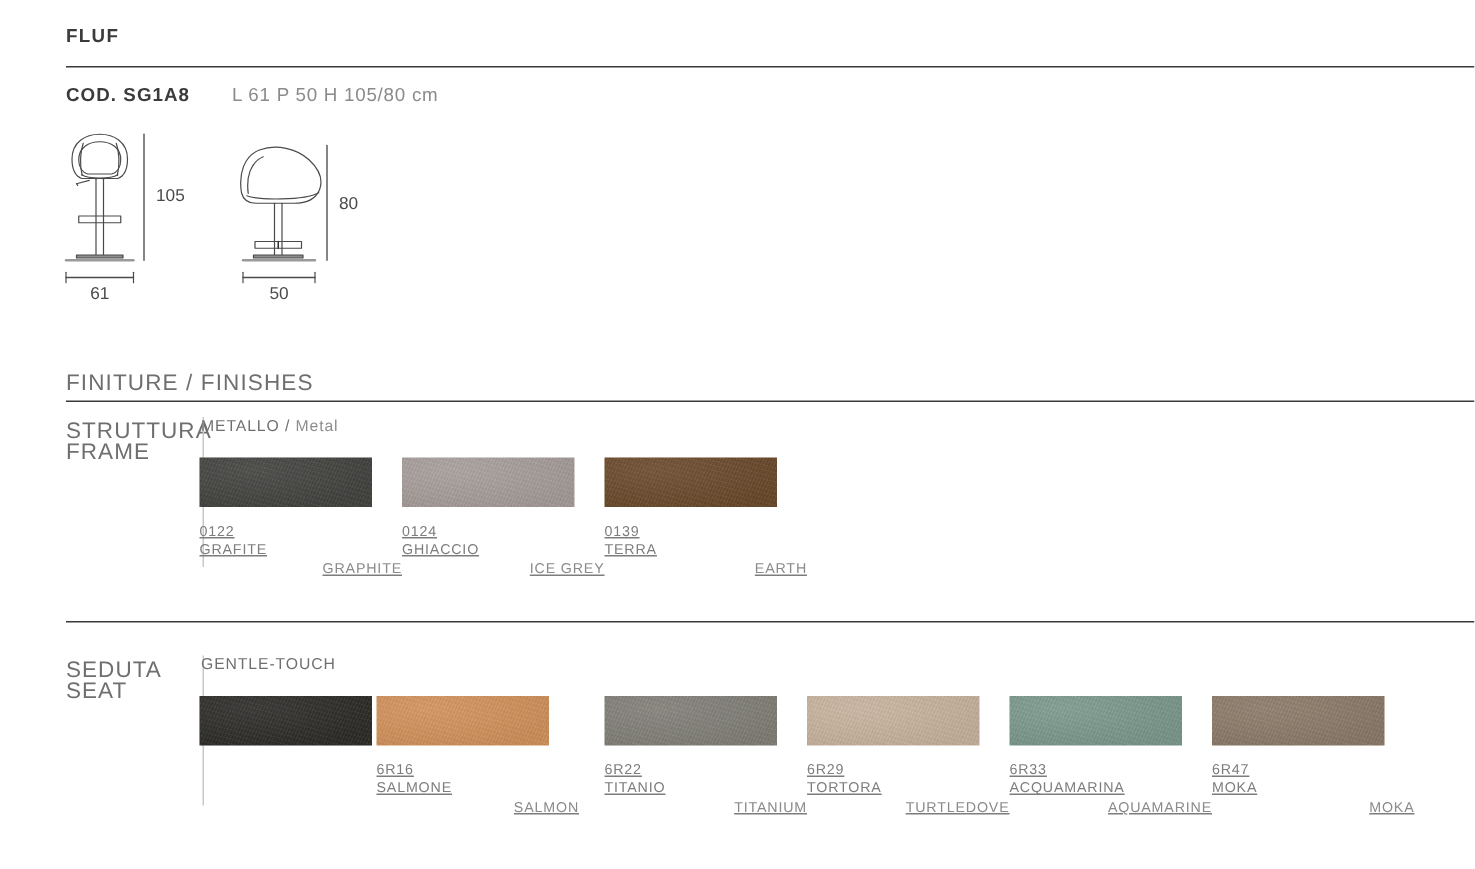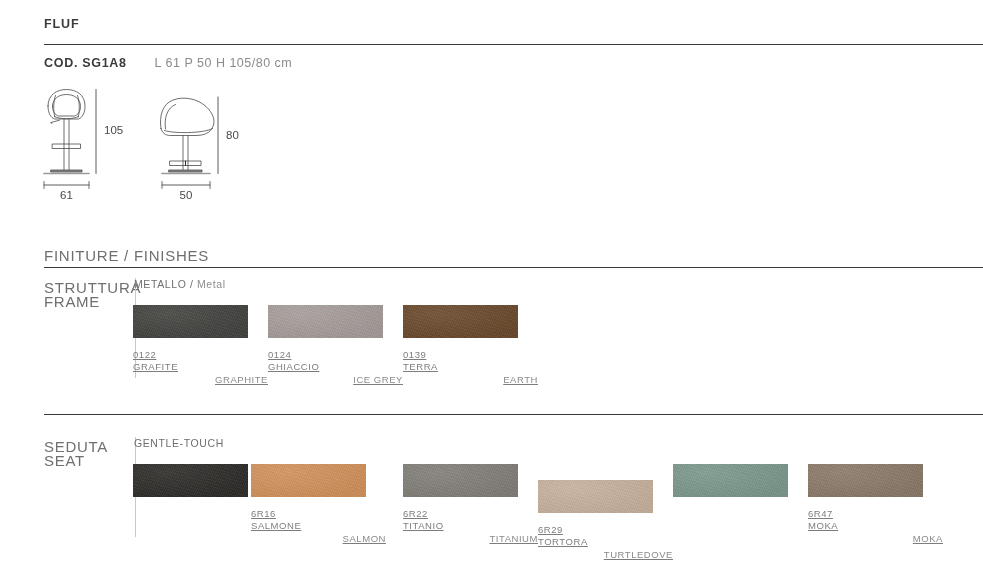--- a/index.html
+++ b/index.html
@@ -326,30 +326,35 @@
             </div>
           </div>
           <div class="swatch-item" style="left: 270px;">
             <div class="swatch-chip" style="background: rgb(131, 128, 121);"></div>
             <div class="swatch-caption">
               <div class="sw-code">6R22</div>
               <div class="sw-it">TITANIO</div>
               <div class="sw-en">TITANIUM</div>
             </div>
           </div>
-          <div class="swatch-item" style="left: 405px; margin-top: 16px;">
+          <div class="swatch-item" style="left: 405px;">
             <div class="swatch-chip" style="background: rgb(201, 180, 159);"></div>
             <div class="swatch-caption">
               <div class="sw-code">6R29</div>
               <div class="sw-it">TORTORA</div>
               <div class="sw-en">TURTLEDOVE</div>
             </div>
           </div>
           <div class="swatch-item" style="left: 540px;">
             <div class="swatch-chip" style="background: rgb(125, 154, 142);"></div>
+            <div class="swatch-caption">
+              <div class="sw-code">6R33</div>
+              <div class="sw-it">ACQUAMARINA</div>
+              <div class="sw-en">AQUAMARINE</div>
+            </div>
           </div>
           <div class="swatch-item" style="left: 675px;">
             <div class="swatch-chip" style="background: rgb(141, 123, 106);"></div>
             <div class="swatch-caption">
               <div class="sw-code">6R47</div>
               <div class="sw-it">MOKA</div>
               <div class="sw-en">MOKA</div>
             </div>
           </div>
         </div>

